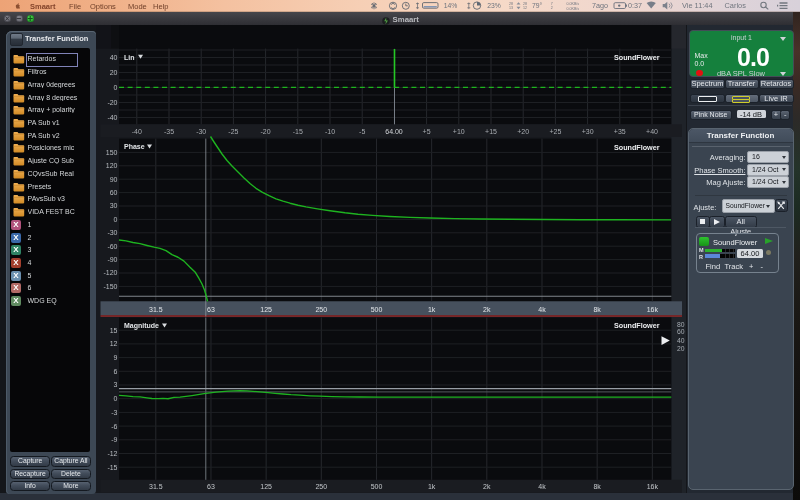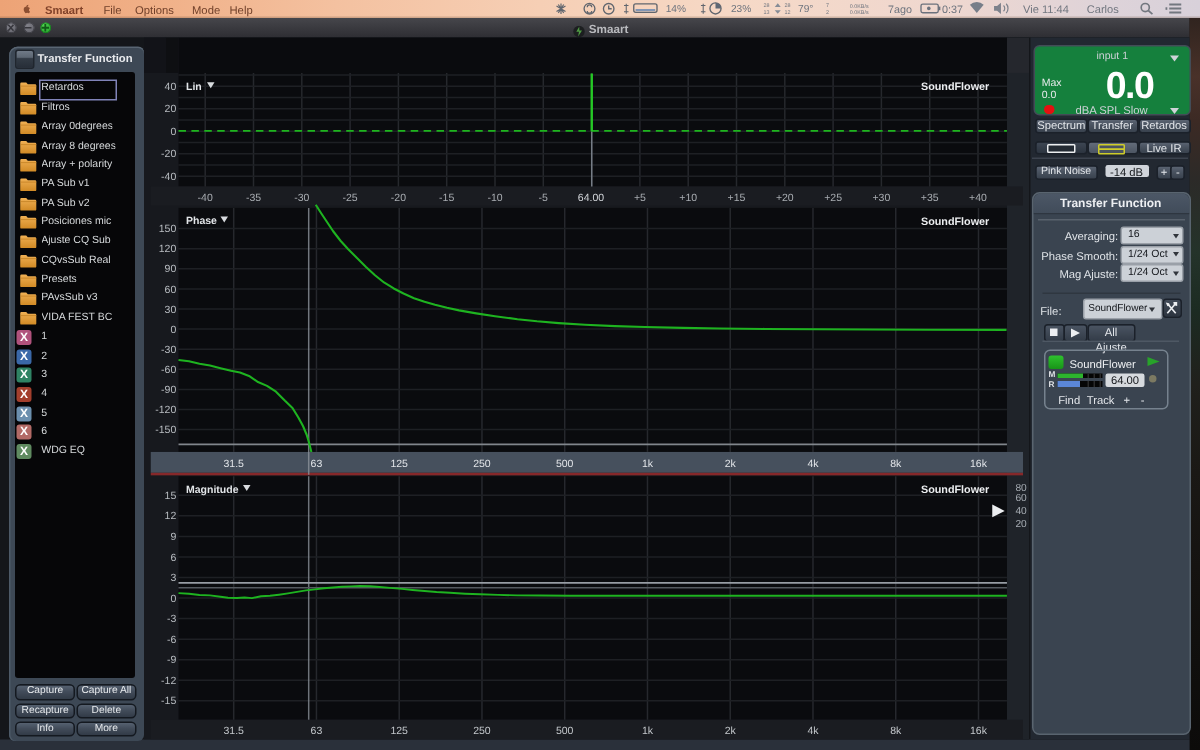--- a/index.html
+++ b/index.html
@@ -488,26 +488,26 @@
   <div class="rbtn" style="left:83.5px;top:84.5px;width:9px;height:8.7px;line-height:8.7px;font-size:7.5px;">+</div>
   <div class="rbtn" style="left:93.3px;top:84.5px;width:8px;height:8.7px;line-height:8.7px;font-size:7.5px;">-</div>
 
   <div class="abs" style="left:0.5px;top:102.6px;width:104px;height:360.9px;background:#3a4450;border:1px solid #59646f;border-radius:5px;">
     <div class="abs" style="left:0;top:0;width:100%;height:13px;background:linear-gradient(180deg,#4c5766,#414c5a);border-radius:5px 5px 0 0;border-bottom:1px solid #2e3640;">
       <div class="abs" style="width:100%;top:2.4px;text-align:center;font-size:8px;font-weight:bold;color:#edeff2;">Transfer Function</div>
     </div>
     <div class="abs" style="left:3px;top:17.2px;width:98px;height:1px;background:#59626d;"></div>
     <div class="rlbl" style="right:47px;top:24.5px;">Averaging:</div>
     <div class="drop" style="left:58.5px;top:22.4px;width:40px;height:10px;line-height:10.5px;"><span style="margin-left:4px;">16</span><span class="arr"></span></div>
-    <div class="rlbl" style="right:47px;top:37px;">Phase Smooth:</div>
+    <div class="rlbl" style="right:47px;top:37px;text-decoration:underline;">Phase Smooth:</div>
     <div class="drop" style="left:58.5px;top:35px;width:40px;height:10px;line-height:10.5px;"><span style="margin-left:4px;">1/24 Oct</span><span class="arr"></span></div>
     <div class="rlbl" style="right:47px;top:49.4px;">Mag Ajuste:</div>
     <div class="drop" style="left:58.5px;top:47.3px;width:40px;height:10px;line-height:10.5px;"><span style="margin-left:4px;">1/24 Oct</span><span class="arr"></span></div>
     <div class="abs" style="left:6px;top:66.2px;width:92px;height:1px;background:#2f3740;"></div>
-    <div class="rlbl" style="left:5px;top:74px;text-align:left;">File:</div>
+    <div class="rlbl" style="left:5px;top:74px;text-align:left;">Ajuste:</div>
     <div class="drop" style="left:33px;top:70.8px;width:51px;height:11.4px;line-height:11.8px;font-size:6.7px;"><span style="margin-left:3px;">SoundFlower</span><span class="arr" style="right:4px;"></span></div>
     <div class="rbtn" style="left:86.5px;top:70.8px;width:10.5px;height:11px;background:linear-gradient(180deg,#414a57,#2c343f);">
       <svg width="10" height="11" viewBox="0 0 10 11" style="position:absolute;left:0;top:0;">
         <path d="M2.2 8.8 L7.2 3 M2.8 3 L7.8 8.8" stroke="#eceef1" stroke-width="1.1"></path>
         <path d="M6.2 1.4 l2.6 0 l0 2.6 l-1.5 -0.3 l-0.8 -0.8 z" fill="#eceef1"></path>
         <path d="M1.2 1.6 l2.2 0.5 l0.5 1.5 l-1.6 0.6 z" fill="#eceef1"></path>
       </svg>
     </div>
     <div class="rbtn" style="left:7px;top:87px;width:12.5px;height:10px;background:linear-gradient(180deg,#4a5462,#333c48);">
       <div class="abs" style="left:3.6px;top:2.6px;width:4.8px;height:4.8px;background:#eceef1;"></div>

